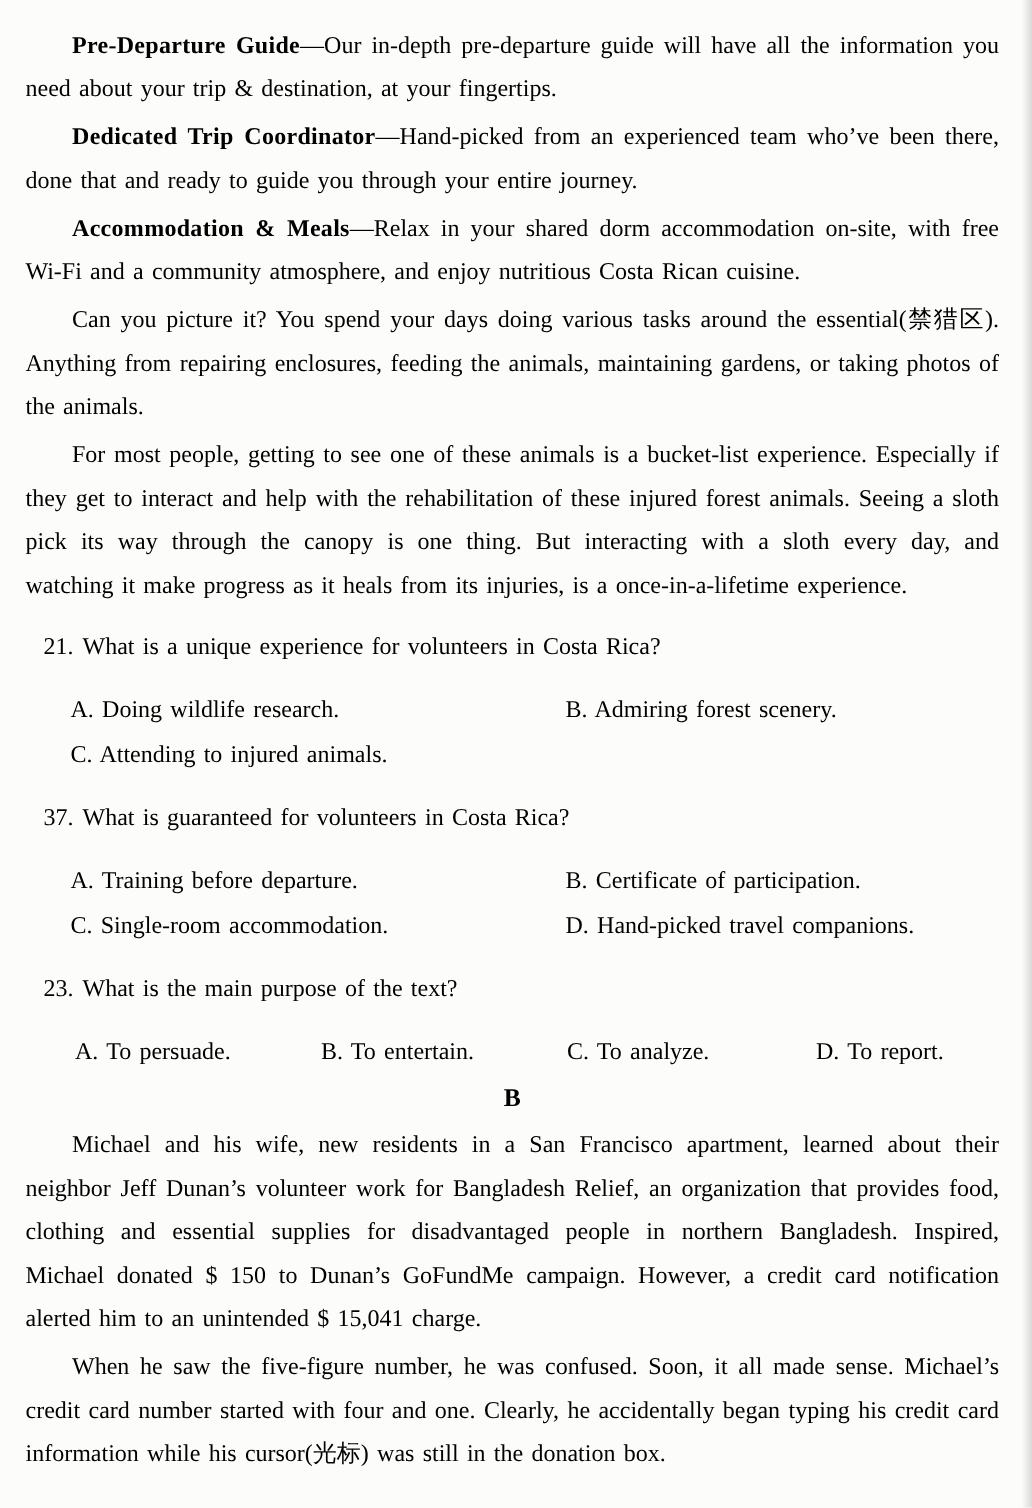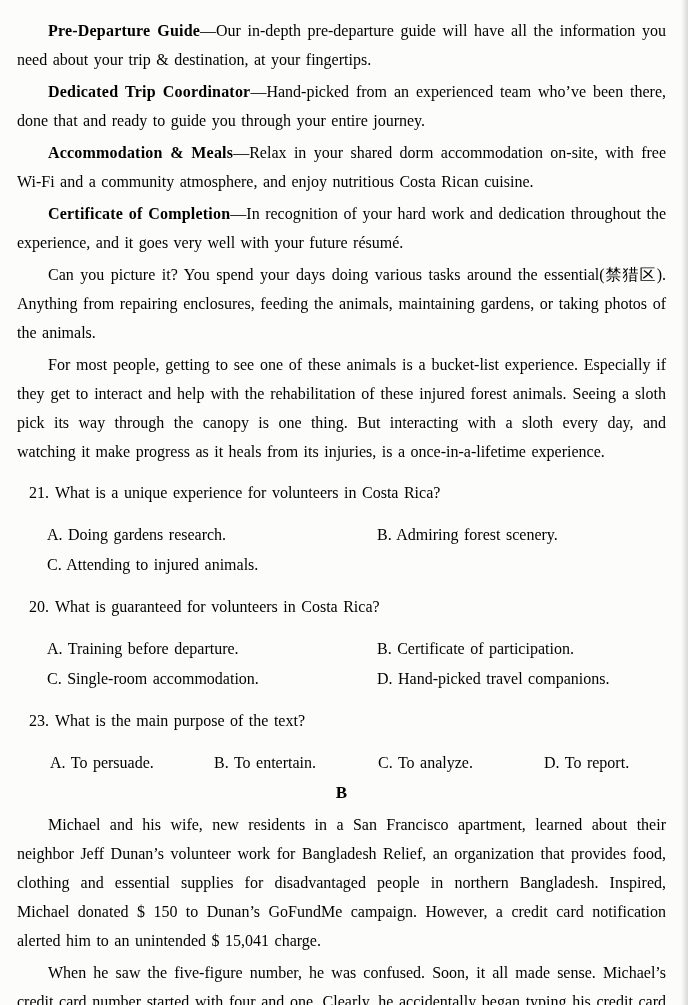--- a/index.html
+++ b/index.html
@@ -73,38 +73,37 @@
 </style>
 </head>
 <body style="background: rgb(252, 252, 250);">
 
 <div class="page" style="color: #000000;">
 
   <section>
     <p class="para"><b>Pre-Departure Guide</b><span>—Our in-depth pre-departure guide will have all the information you need about your trip &amp; destination, at your fingertips.</span></p>
     <p class="para"><b>Dedicated Trip Coordinator</b><span>—Hand-picked from an experienced team who’ve been there, done that and ready to guide you through your entire journey.</span></p>
     <p class="para"><b>Accommodation &amp; Meals</b><span>—Relax in your shared dorm accommodation on-site, with free Wi-Fi and a community atmosphere, and enjoy nutritious Costa Rican cuisine.</span></p>
-    <p class="para"><b>Certificate of Completion</b><span>—In recognition of your hard work and dedication throughout the experience, and it goes very well with your future résumé.</span></p>
     <p class="para">Can you picture it? You spend your days doing various tasks around the essential(禁猎区). Anything from repairing enclosures, feeding the animals, maintaining gardens, or taking photos of the animals.</p>
     <p class="para">For most people, getting to see one of these animals is a bucket-list experience. Especially if they get to interact and help with the rehabilitation of these injured forest animals. Seeing a sloth pick its way through the canopy is one thing. But interacting with a sloth every day, and watching it make progress as it heals from its injuries, is a once-in-a-lifetime experience.</p>
   </section>
 
   <section class="questions-block">
 
     <div class="question">
       <p class="q-line"><span class="q-num">21.</span><span>What is a unique experience for volunteers in Costa Rica?</span></p>
       <div class="options two-col">
-        <div class="option"><span>A.</span> <span>Doing gardens research.</span></div>
+        <div class="option"><span>A.</span> <span>Doing wildlife research.</span></div>
         <div class="option"><span>B.</span> <span>Admiring forest scenery.</span></div>
         <div class="option"><span>C.</span> <span>Attending to injured animals.</span></div>
       </div>
     </div>
 
     <div class="question">
-      <p class="q-line"><span class="q-num">20.</span><span>What is guaranteed for volunteers in Costa Rica?</span></p>
+      <p class="q-line"><span class="q-num">37.</span><span>What is guaranteed for volunteers in Costa Rica?</span></p>
       <div class="options two-col">
         <div class="option"><span>A.</span> <span>Training before departure.</span></div>
         <div class="option"><span>B.</span> <span>Certificate of participation.</span></div>
         <div class="option"><span>C.</span> <span>Single-room accommodation.</span></div>
         <div class="option"><span>D.</span> <span>Hand-picked travel companions.</span></div>
       </div>
     </div>
 
     <div class="question">
       <p class="q-line"><span class="q-num">23.</span><span>What is the main purpose of the text?</span></p>

